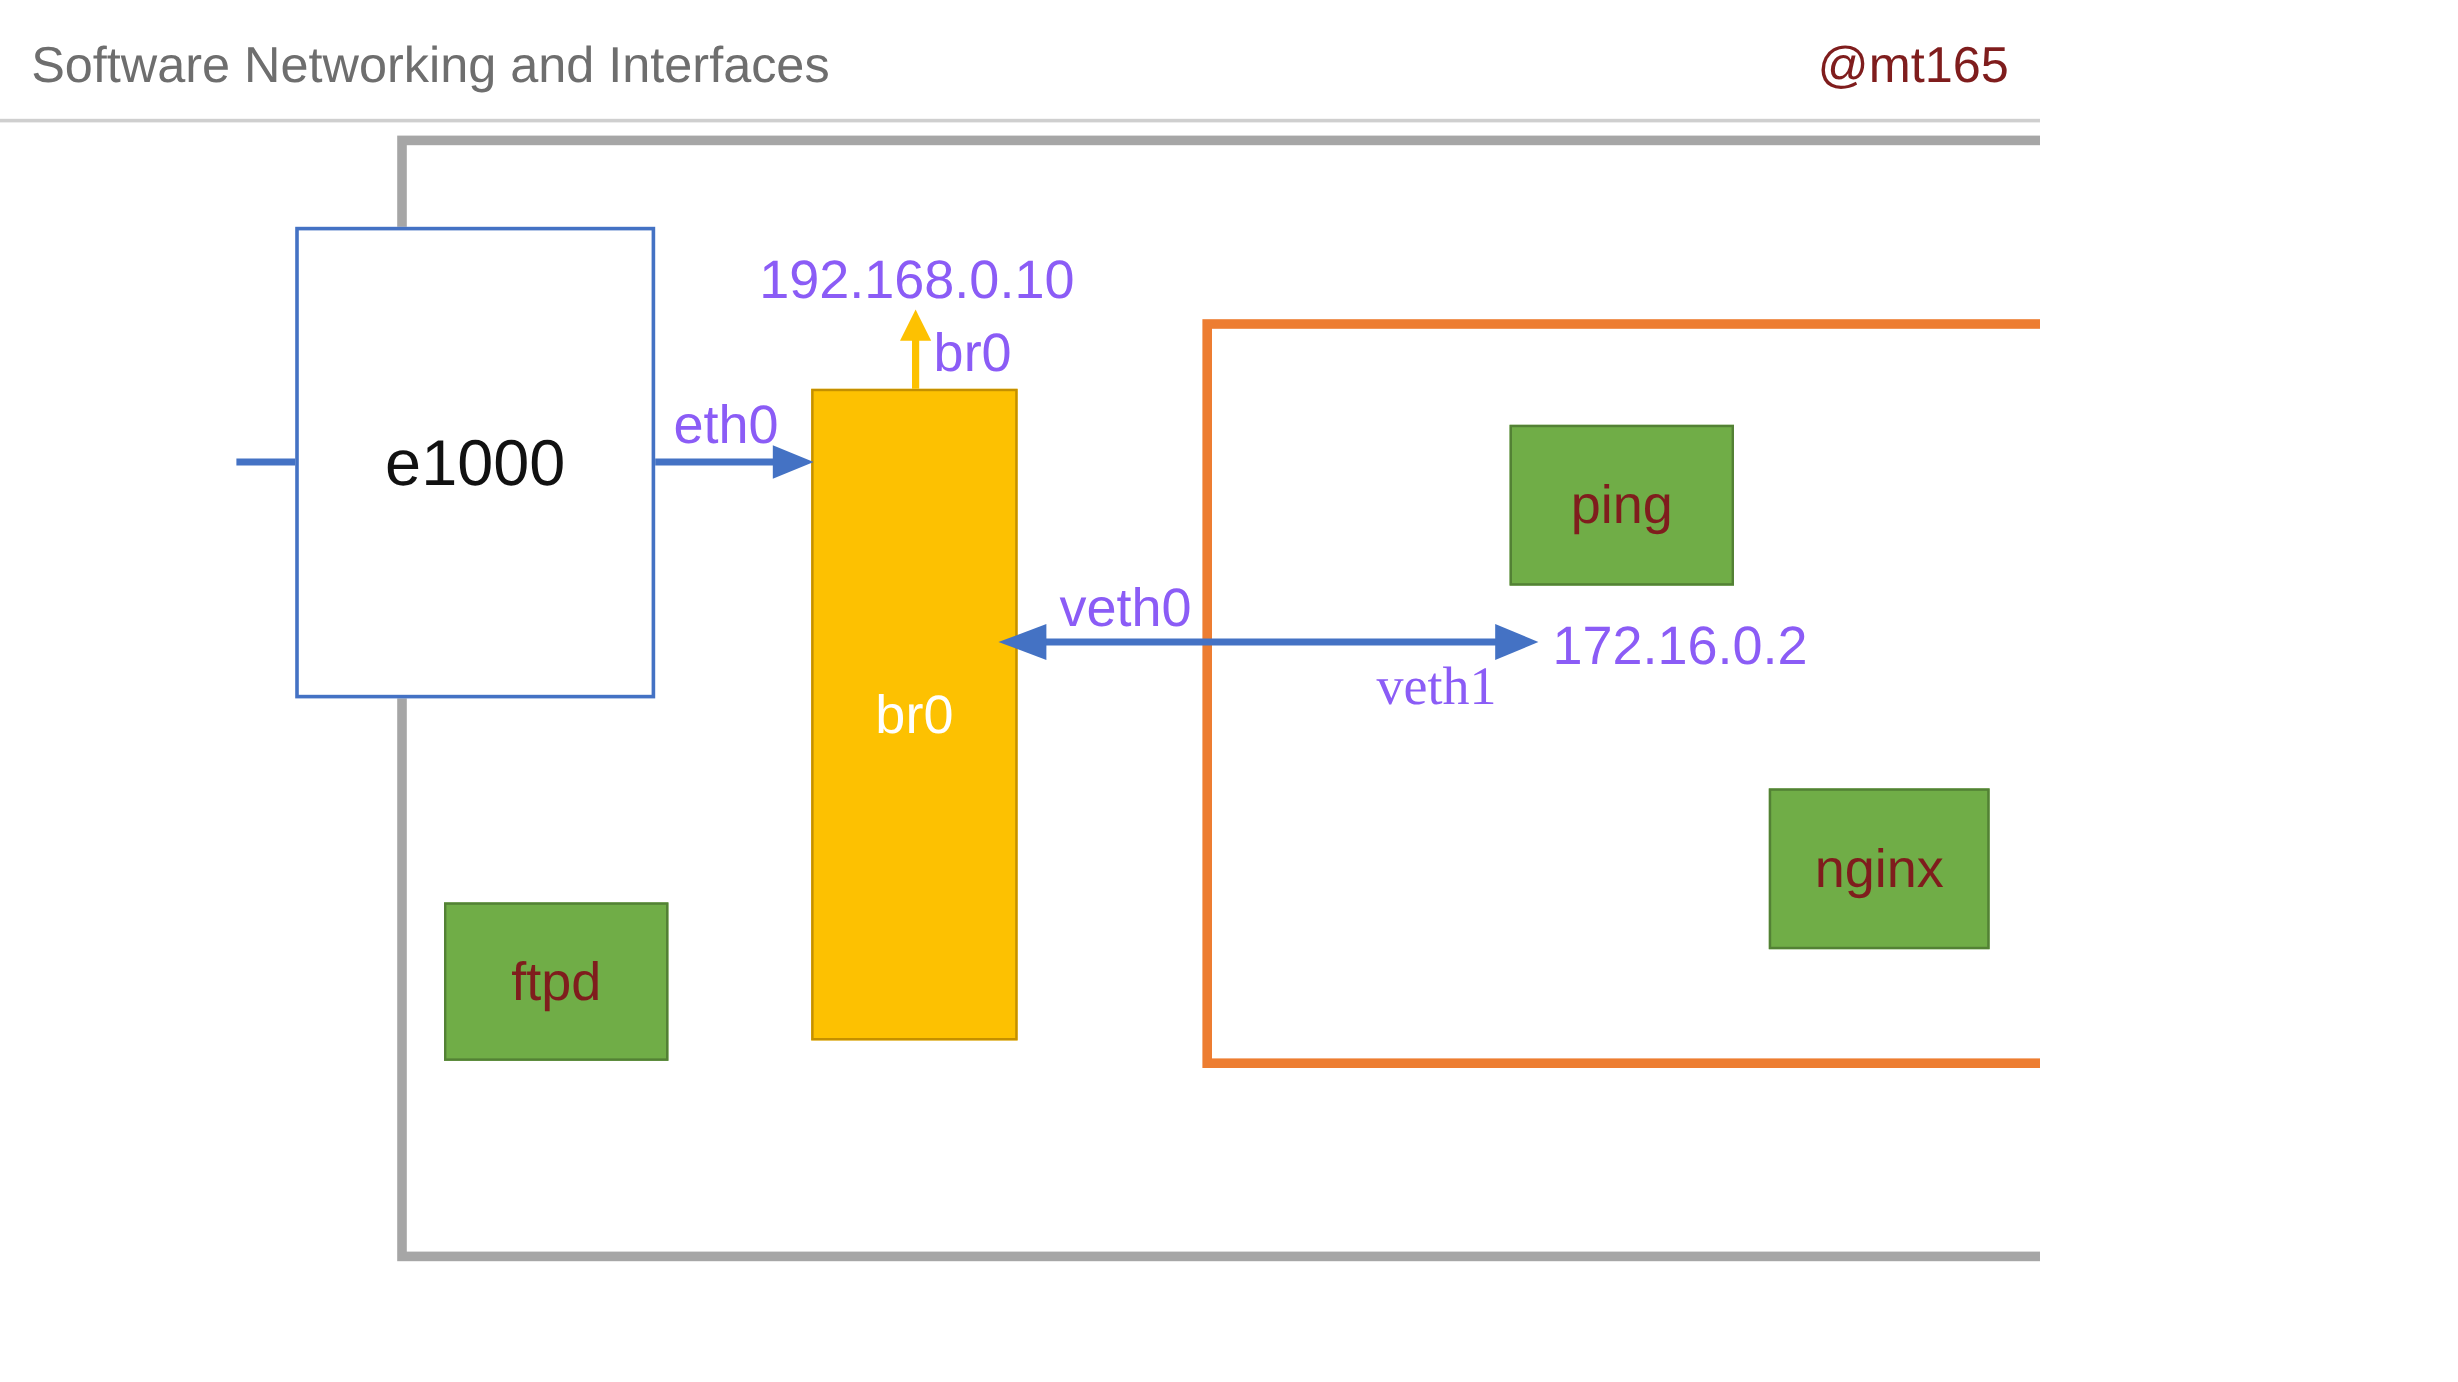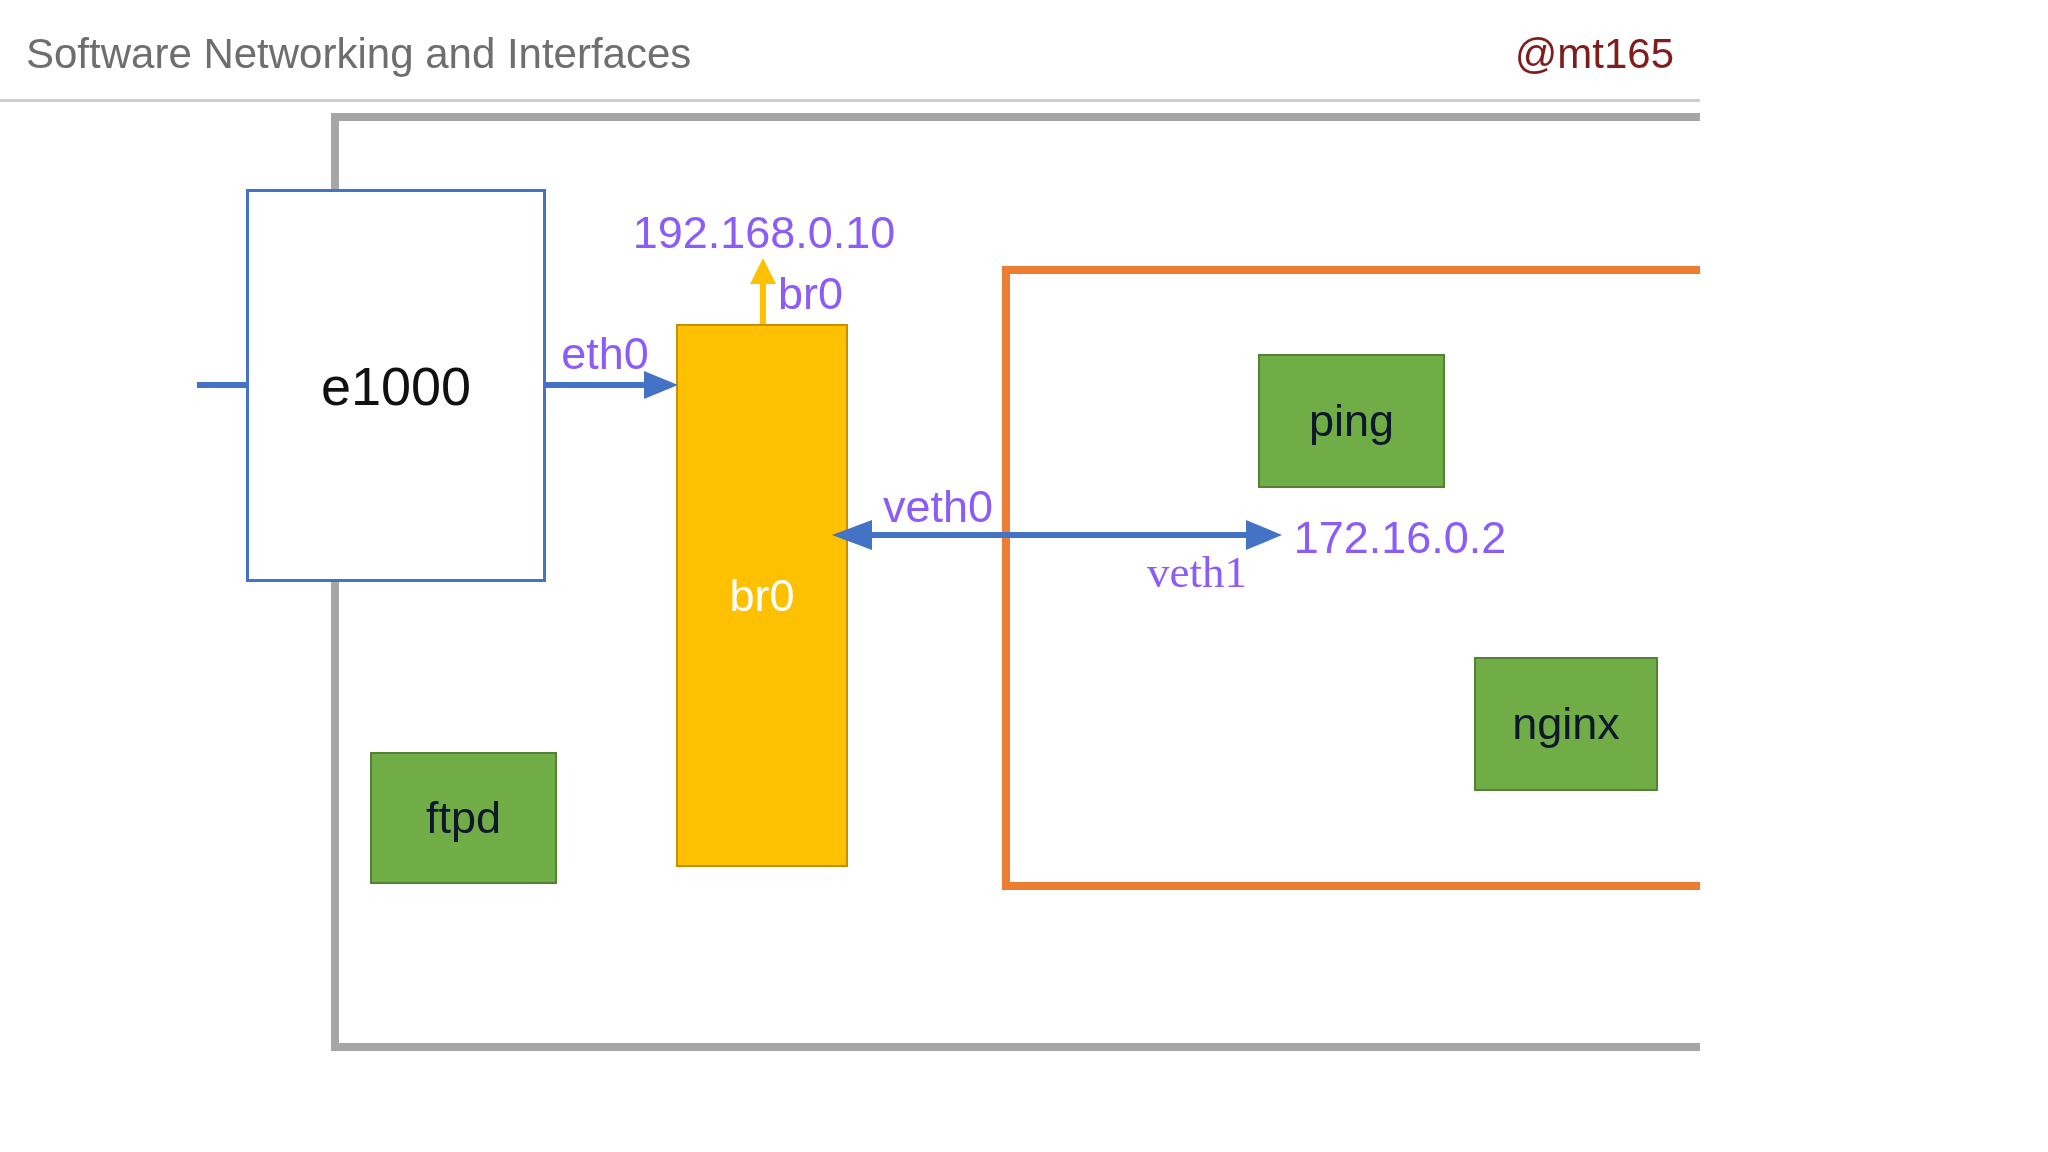--- a/index.html
+++ b/index.html
@@ -25,21 +25,21 @@
     display:flex;align-items:center;justify-content:center;}
   .container-box{left:1002px;top:254px;width:804px;height:624px;border:8px solid #ed7d31;background:transparent;}
   .proc-box{background:#70ad47;border:2px solid #538135;display:flex;align-items:center;justify-content:center;}
   .ftpd-box{left:370px;top:740px;width:187px;height:132px;justify-content:center;}
   .ping-box{left:1258px;top:342px;width:187px;height:134px;}
   .nginx-box{left:1474px;top:645px;width:184px;height:134px;}
   
   .lbl{position:absolute;font-size:45px;color:#8b5cf6;white-space:nowrap;}
   .lbl.center{transform:translate(-50%,-50%);}
   .node-label{font-size:54px;color:#111111;}
-  .proc-label{font-size:45px;color:#0f172a;}
+  .proc-label{font-size:45px;color:#7f1d1d;}
   .bridge-label{font-size:45px;color:#ffffff;}
   .svg-overlay{position:absolute;left:0;top:0;pointer-events:none;}
 </style>
 </head>
 <body>
 
 <div class="stage">
 
   <div class="hdr-title">Software Networking and Interfaces</div>
   <div class="hdr-handle">@mt165</div>

